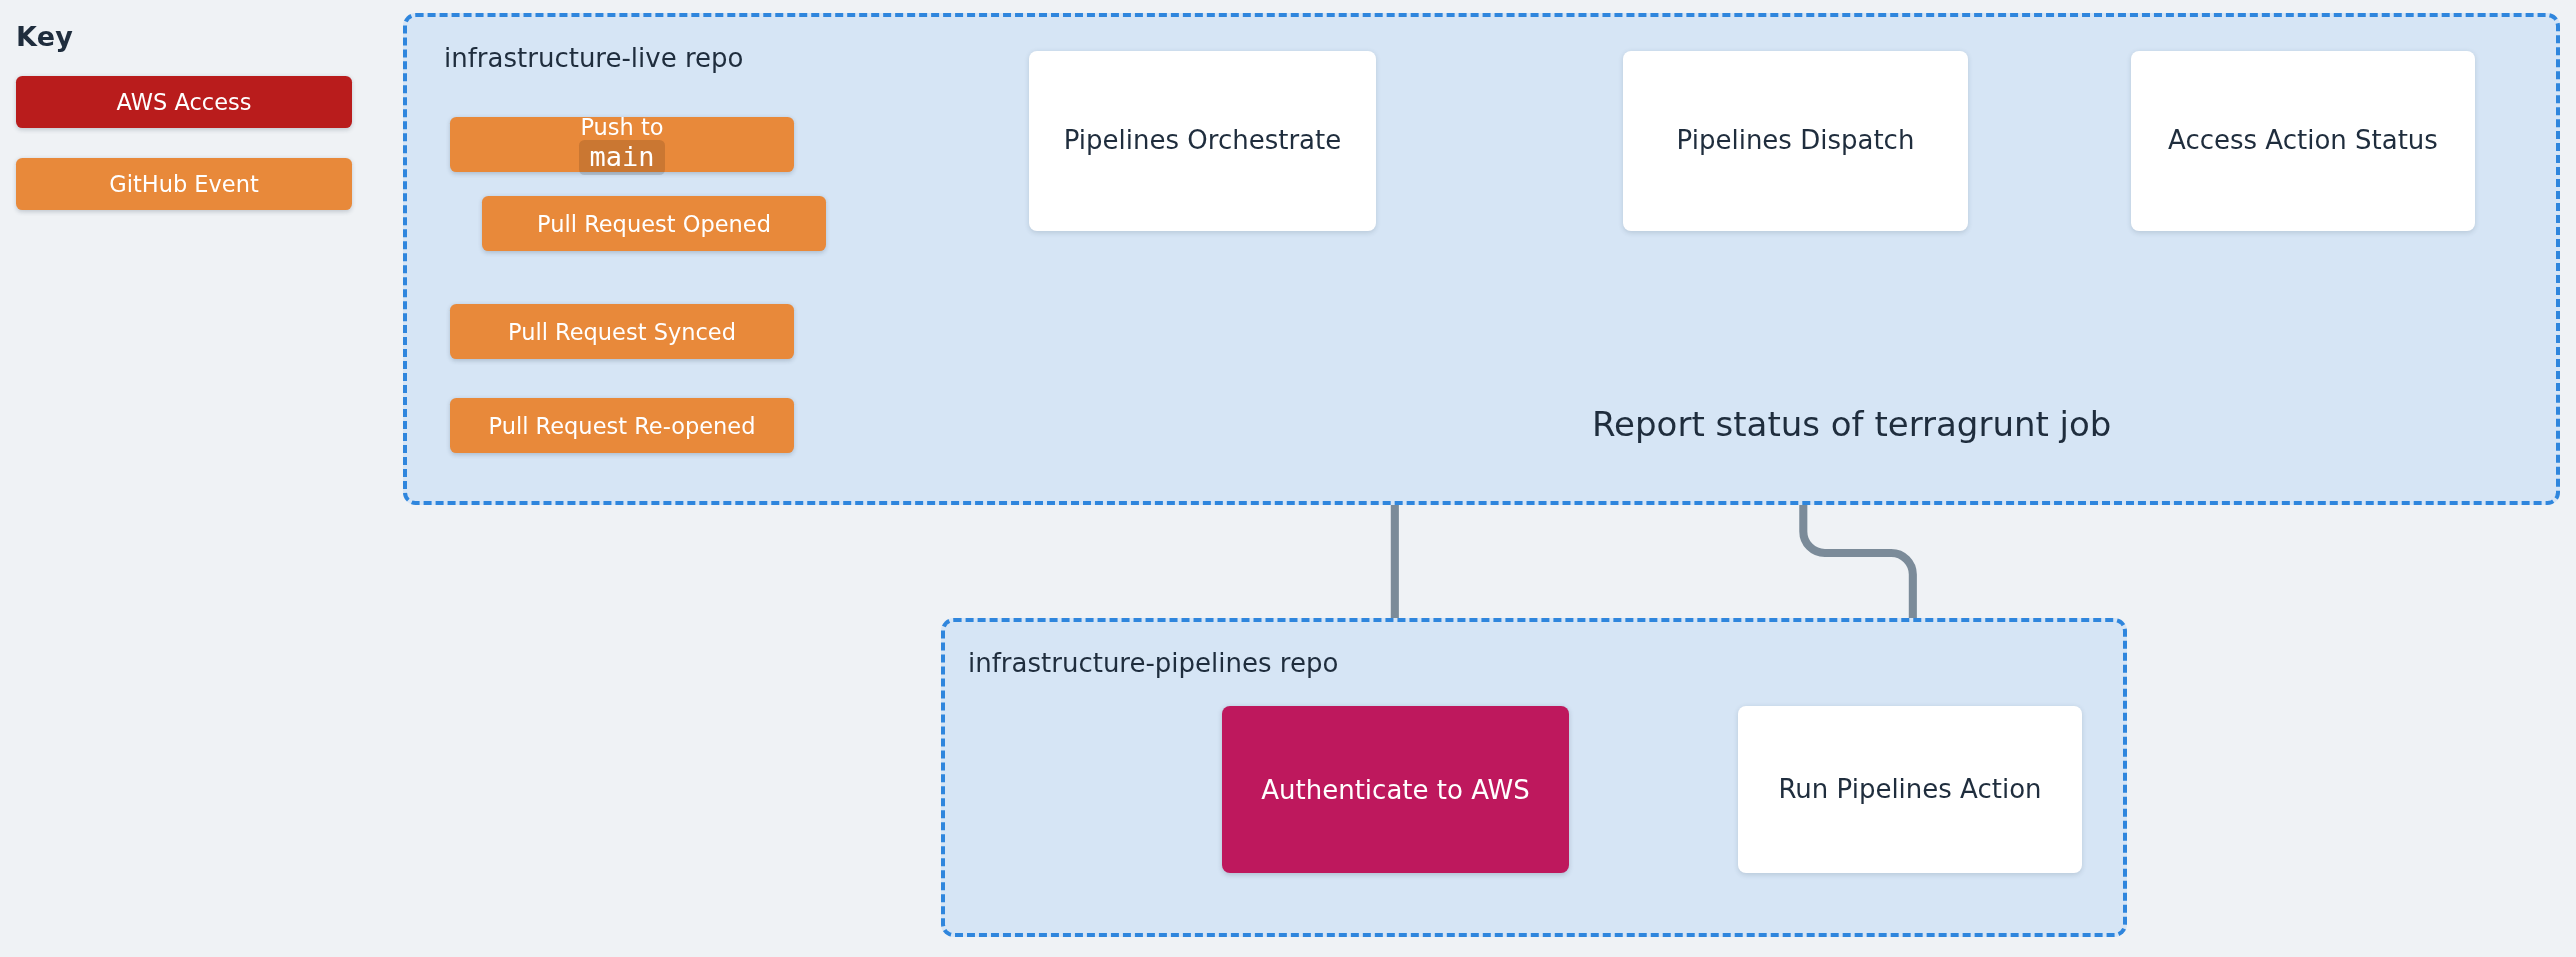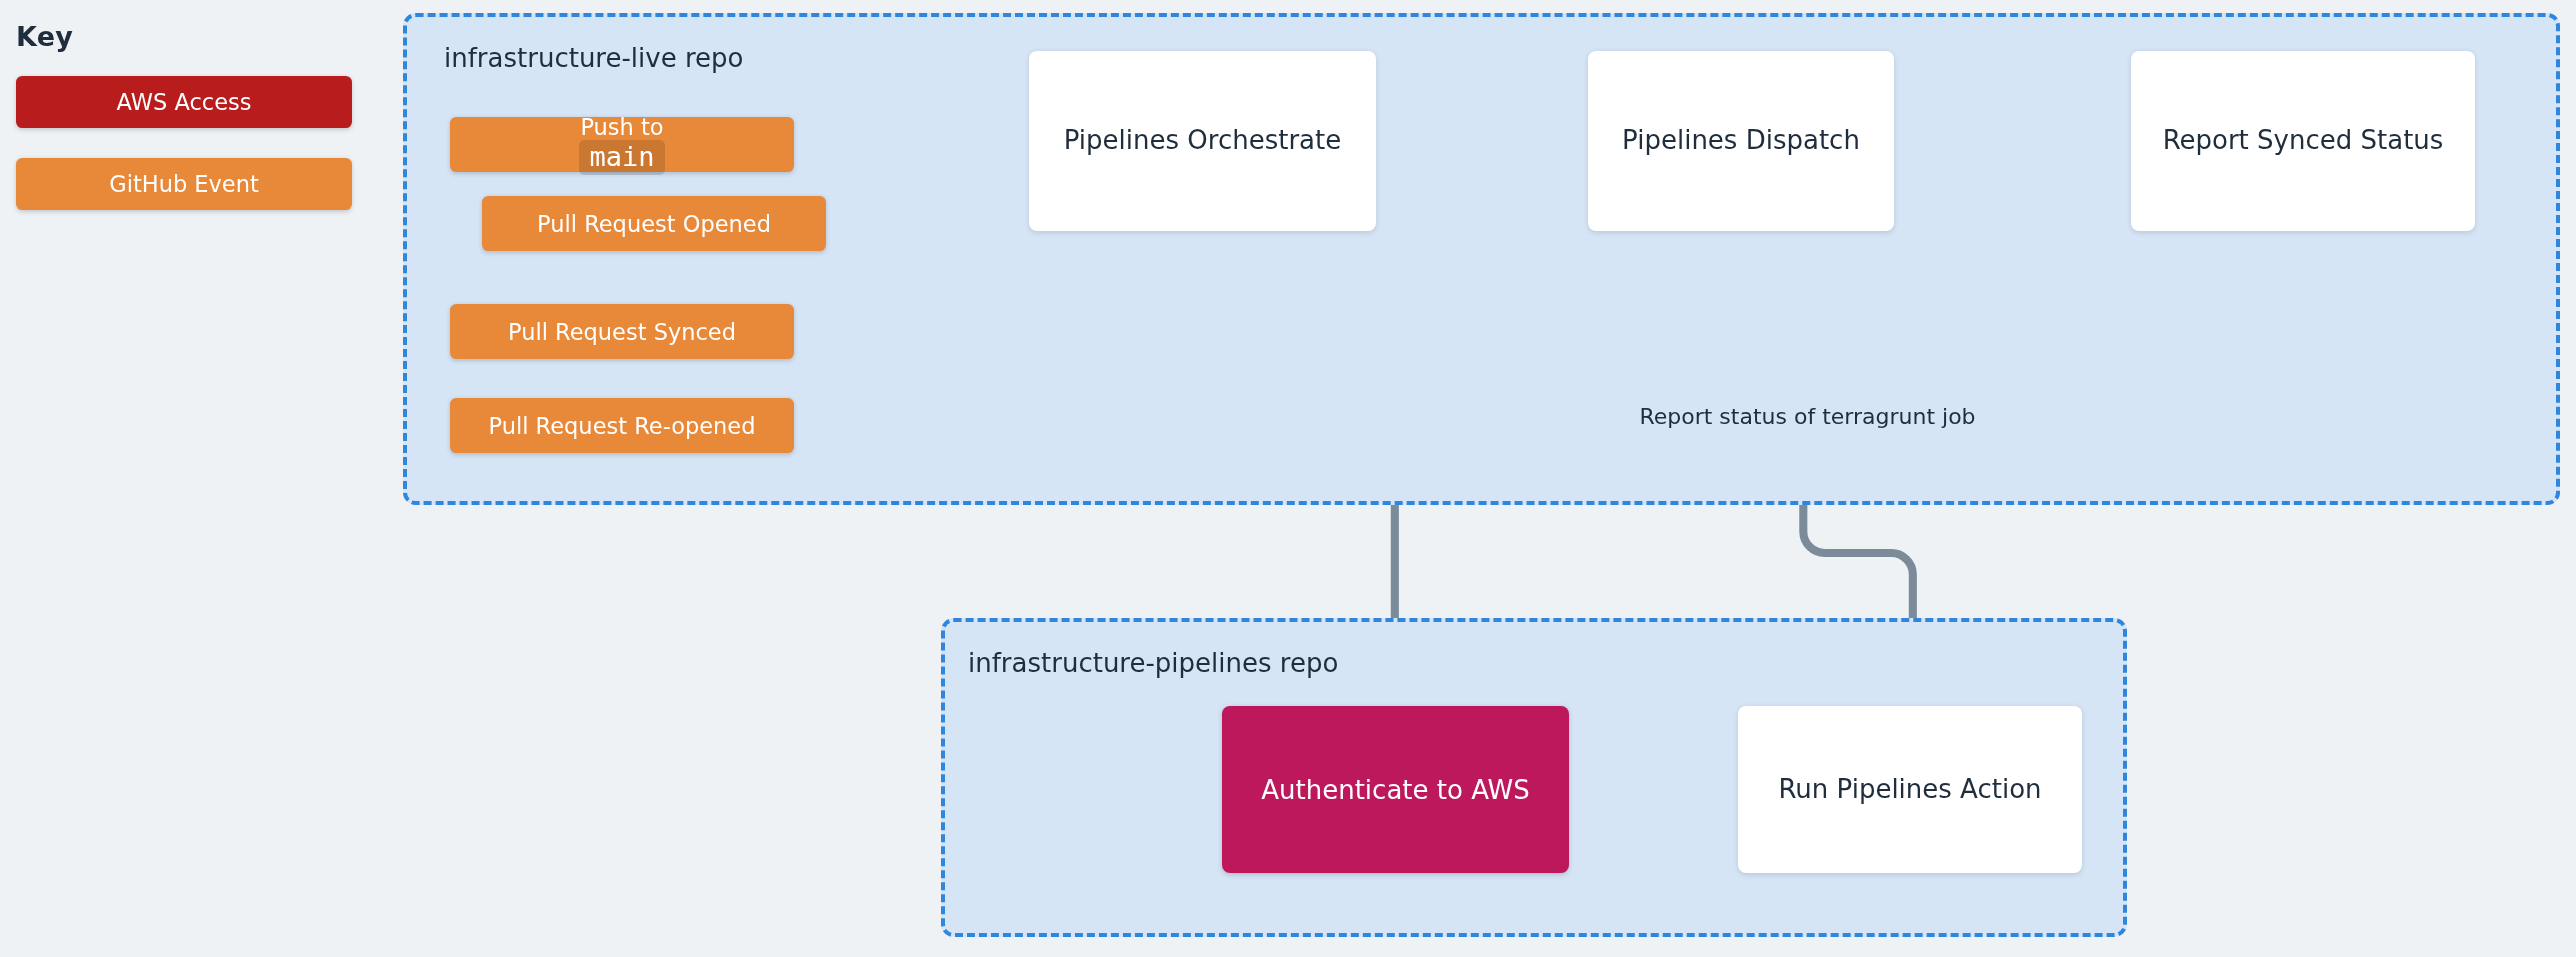--- a/index.html
+++ b/index.html
@@ -116,21 +116,21 @@
     line-height: 1.35;
     text-align: center;
     display: flex;
     align-items: center;
     justify-content: center;
     box-shadow: 0 1.8px 5.4px rgba(40,60,80,.16);
     box-sizing: border-box;
     padding: 0 12.6px;
   }
   #job-orchestrate { left: 1029px; top: 51px;  width: 347px; height: 180px; }
-  #job-dispatch    { left: 1588px; top: 51px;  width: 306px; height: 180px; }
+  #job-dispatch    { left: 1623px; top: 51px;  width: 345px; height: 180px; }
   #job-report      { left: 2131px; top: 51px;  width: 344px; height: 180px; }
   #job-run         { left: 1738px; top: 706px; width: 344px; height: 167px; }
 
   
   #job-auth {
     position: absolute;
     left: 1222px; top: 706px;
     width: 347px; height: 167px;
     background: #be185d;
     border-radius: 8px;
@@ -145,21 +145,21 @@
     padding: 0 12.6px;
   }
 
   
   #edge-label-terragrunt {
     position: absolute;
     left: 1592px;
     top: 404px;
     width: 431px;
     text-align: center;
-    font-size: 22px;
+    font-size: 34px;
     color: #1f2d3d;
     white-space: nowrap;
   }
 </style>
 </head>
 <body>
 
 <div id="canvas">
 
   <svg id="wires" viewBox="0 0 2868 1066" width="2576" height="957">
@@ -202,21 +202,21 @@
   <div class="ev" id="ev-push">
     <span>Push to</span>
     <span class="code-chip">main</span>
   </div>
   <div class="ev" id="ev-pr-open">Pull Request Opened</div>
   <div class="ev" id="ev-pr-sync">Pull Request Synced</div>
   <div class="ev" id="ev-pr-reopen">Pull Request Re-opened</div>
 
   <div class="job" id="job-orchestrate">Pipelines Orchestrate</div>
   <div class="job" id="job-dispatch">Pipelines Dispatch</div>
-  <div class="job" id="job-report">Report Synced Status</div>
+  <div class="job" id="job-report">Access Action Status</div>
 
   <div id="edge-label-terragrunt">Report status of terragrunt job</div>
 
   <div class="repo" id="repo-pipelines"></div>
   <div class="repo-label" id="repo-pipelines-label">infrastructure-pipelines repo</div>
 
   <div id="job-auth">Authenticate to AWS</div>
   <div class="job" id="job-run">Run Pipelines Action</div>
 
 </div>

